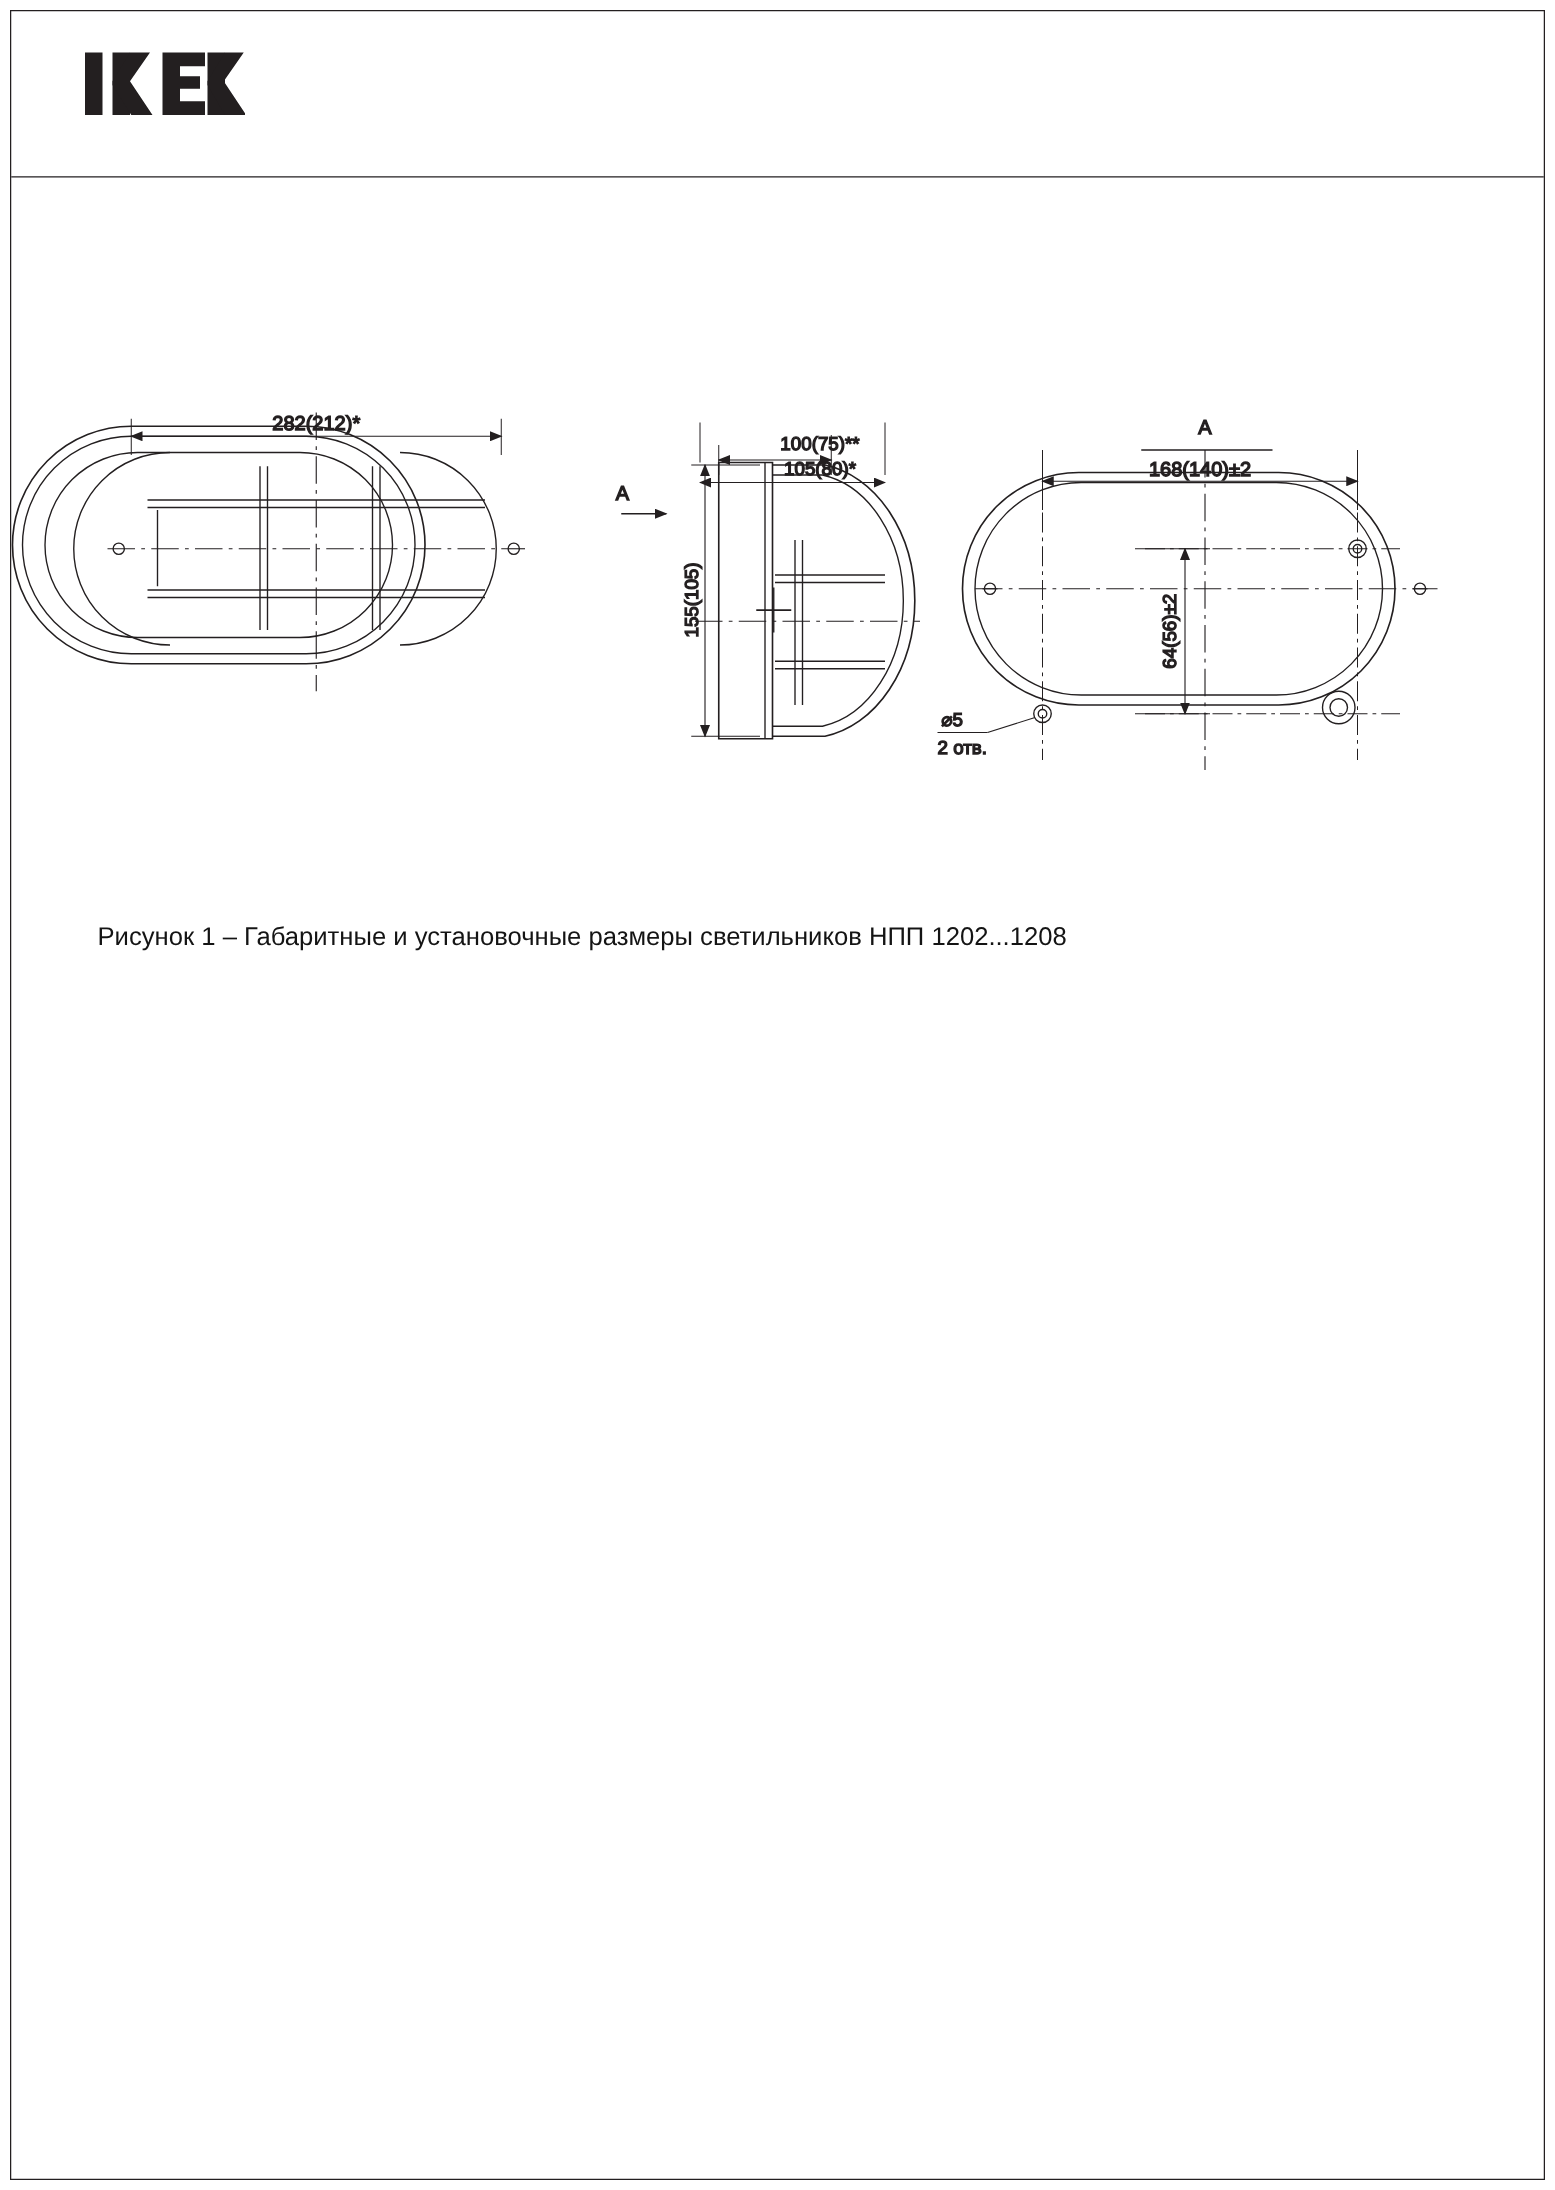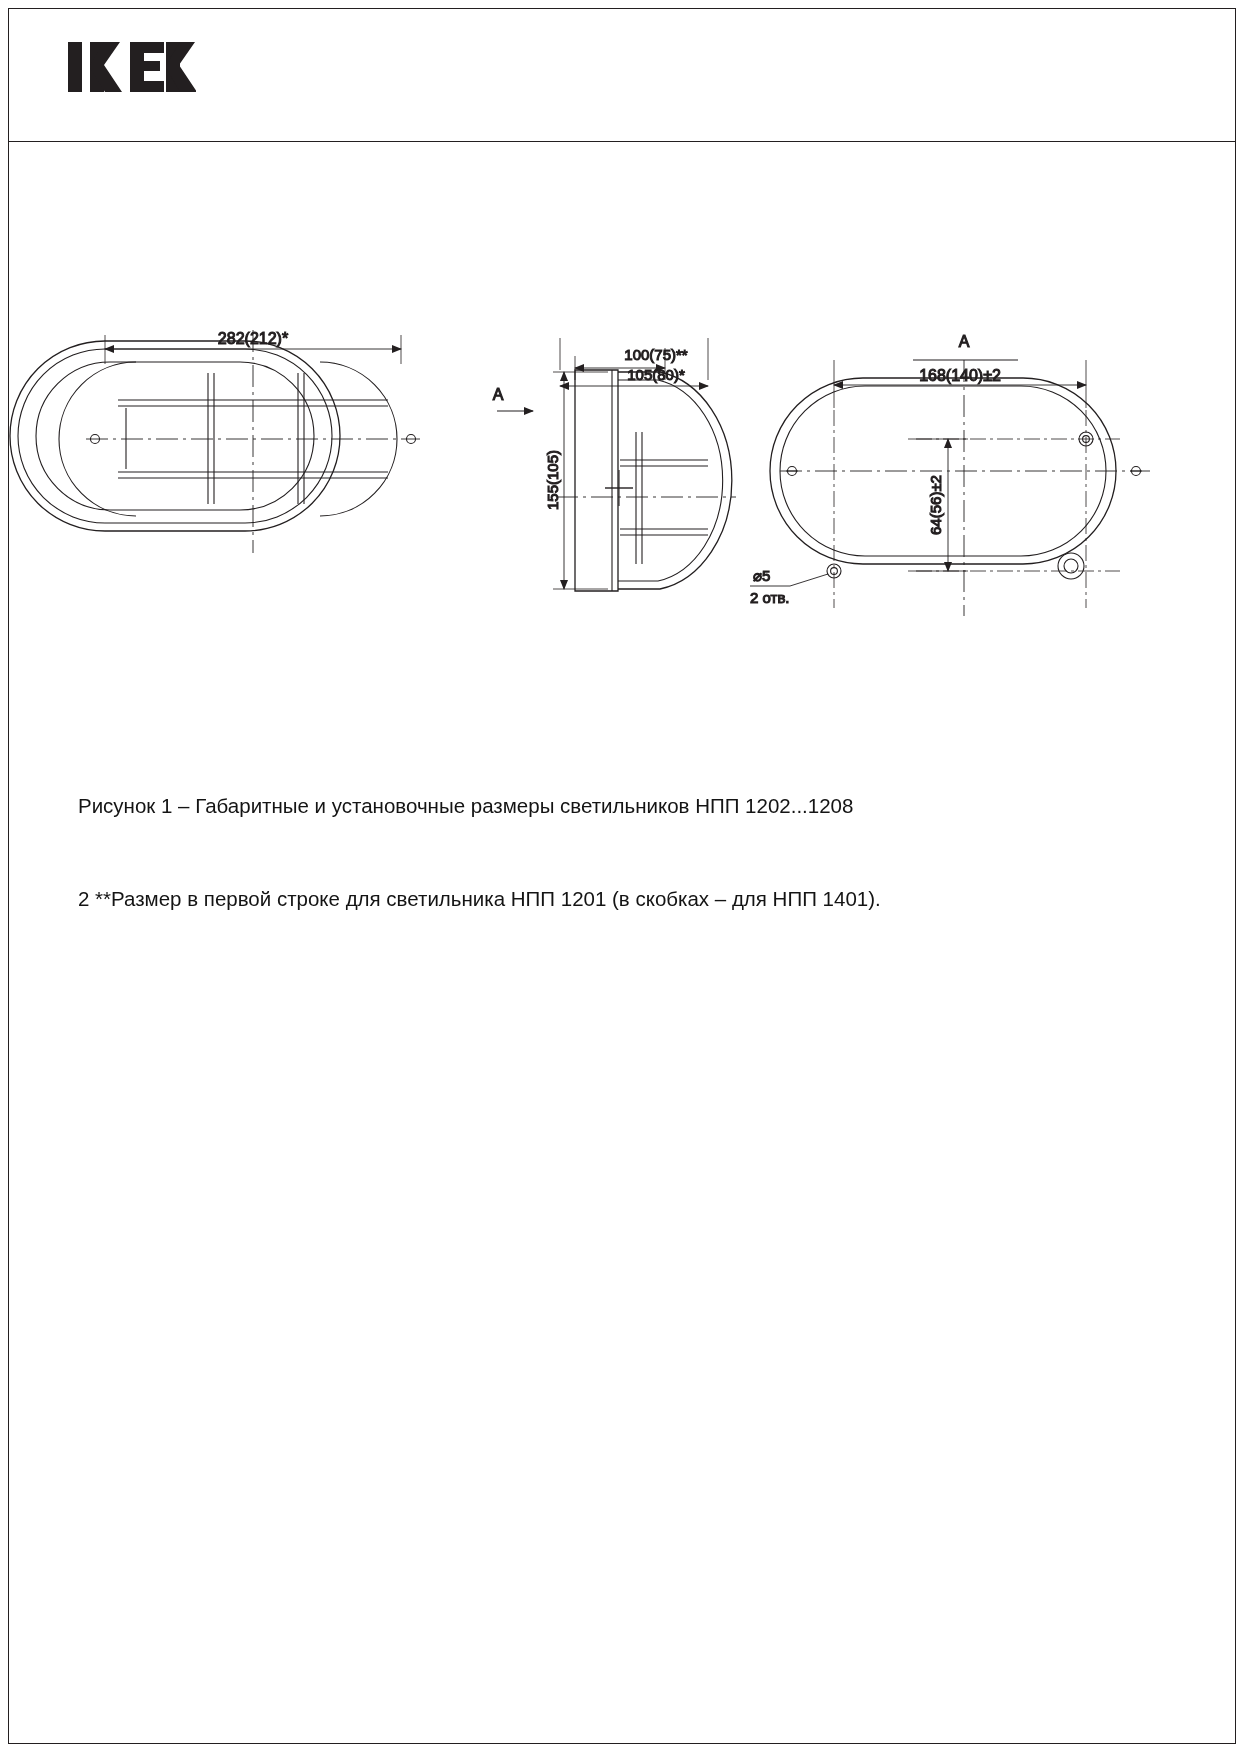--- a/index.html
+++ b/index.html
@@ -36,21 +36,21 @@
   
   .drawing {
     position: absolute;
     left: 8px; top: 8px;
     width: 1228px; height: 1736px;
   }
   
   .caption {
     position: absolute;
     left: 78px;
-    top: 728px;
+    top: 672px;
     width: 1080px;
     font-size: 20.5px;
     line-height: 31px;
     color: #141414;
     white-space: pre-wrap;
   }
   .caption div { white-space: nowrap; }
   svg text {
     font-family: "Liberation Sans", sans-serif;
     fill: #231f20;
@@ -210,14 +210,13 @@
     <text x="956" y="339" font-size="16" text-anchor="middle">A</text>
     <text x="952" y="373" font-size="16" text-anchor="middle">168(140)±2</text>
     <text x="0" y="0" font-size="15" text-anchor="middle" transform="translate(933,497) rotate(-90)">64(56)±2</text>
     <text x="745" y="573" font-size="15" text-anchor="start">⌀5</text>
     <text x="742" y="595" font-size="15" text-anchor="start">2 отв.</text>
   </g>
 </svg>
 
 <div class="caption">
   <div>Рисунок 1 – Габаритные и установочные размеры светильников НПП 1202...1208</div>
-  <div>2 **Размер в первой строке для светильника НПП 1201 (в скобках – для НПП 1401).</div>
 </div>
 
 </body></html>

